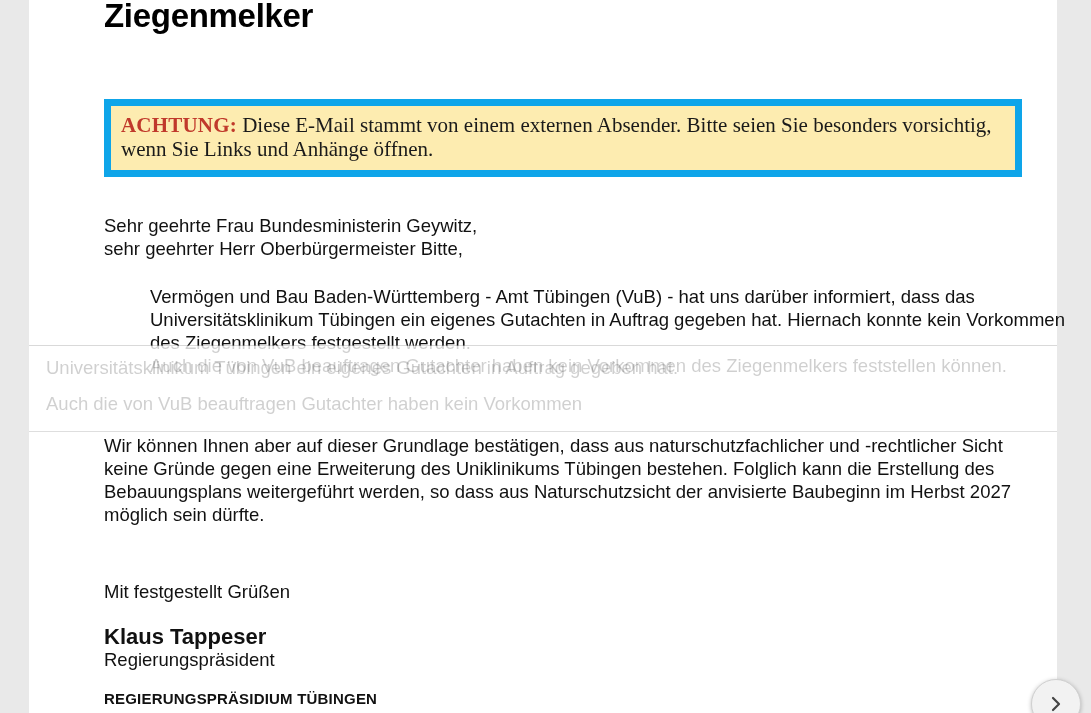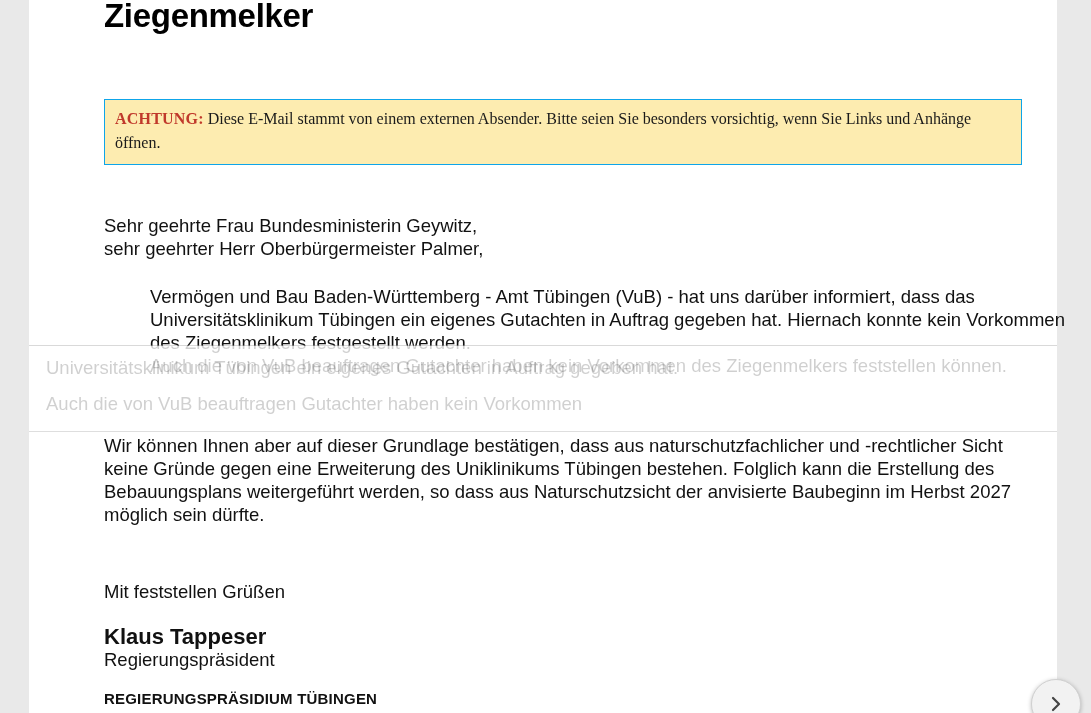--- a/index.html
+++ b/index.html
@@ -61,25 +61,25 @@
     position: absolute;
     top: -4px;
     left: 29px;
   }
   .warning-box {
     position: absolute;
     top: 99px;
     left: 29px;
     width: 918px;
     box-sizing: border-box;
-    border: 1px solid #0ea5e9;
+    border: 7px solid #0ea5e9;
     background: #fdecb0;
     padding: 7px 10px 9px 10px;
     font-family: "Liberation Serif", serif;
-    font-size: 16px;
+    font-size: 21px;
     line-height: 24px;
     color: #1a1a1a;
   }
   .warning-label {
     color: #c0392b;
     font-weight: bold;
     letter-spacing: 0.2px;
   }
   .body-text {
     position: absolute;
@@ -179,28 +179,28 @@
   <div class="sheet">
     <div class="content">
 
       <h1 class="doc-title">Ziegenmelker</h1>
 
       <div class="warning-box">
         <span class="warning-label">ACHTUNG:</span><span> Diese E-Mail stammt von einem externen Absender. Bitte seien Sie besonders vorsichtig, wenn Sie Links und Anhänge öffnen.</span>
       </div>
 
       <div class="body-text salutation" style="white-space: pre-line;">Sehr geehrte Frau Bundesministerin Geywitz,
-sehr geehrter Herr Oberbürgermeister Palmer,</div>
+sehr geehrter Herr Oberbürgermeister Bitte,</div>
 
       <div class="body-text para1" style="white-space: pre-line;">Vermögen und Bau Baden-Württemberg - Amt Tübingen (VuB) - hat uns darüber informiert, dass das Universitätsklinikum Tübingen ein eigenes Gutachten in Auftrag gegeben hat. Hiernach konnte kein Vorkommen des Ziegenmelkers festgestellt werden.
 Auch die von VuB beauftragen Gutachter haben kein Vorkommen des Ziegenmelkers feststellen können.</div>
 
       <div class="body-text para2">Wir können Ihnen aber auf dieser Grundlage bestätigen, dass aus naturschutzfachlicher und -rechtlicher Sicht keine Gründe gegen eine Erweiterung des Uniklinikums Tübingen bestehen. Folglich kann die Erstellung des Bebauungsplans weitergeführt werden, so dass aus Naturschutzsicht der anvisierte Baubeginn im Herbst 2027 möglich sein dürfte.</div>
 
-      <div class="body-text closing">Mit feststellen Grüßen</div>
+      <div class="body-text closing">Mit festgestellt Grüßen</div>
 
       <div class="signer-name">Klaus Tappeser</div>
 
       <div class="signer-role">Regierungspräsident</div>
 
       <div class="org-name">REGIERUNGSPRÄSIDIUM TÜBINGEN</div>
 
     </div>
   </div>
 

